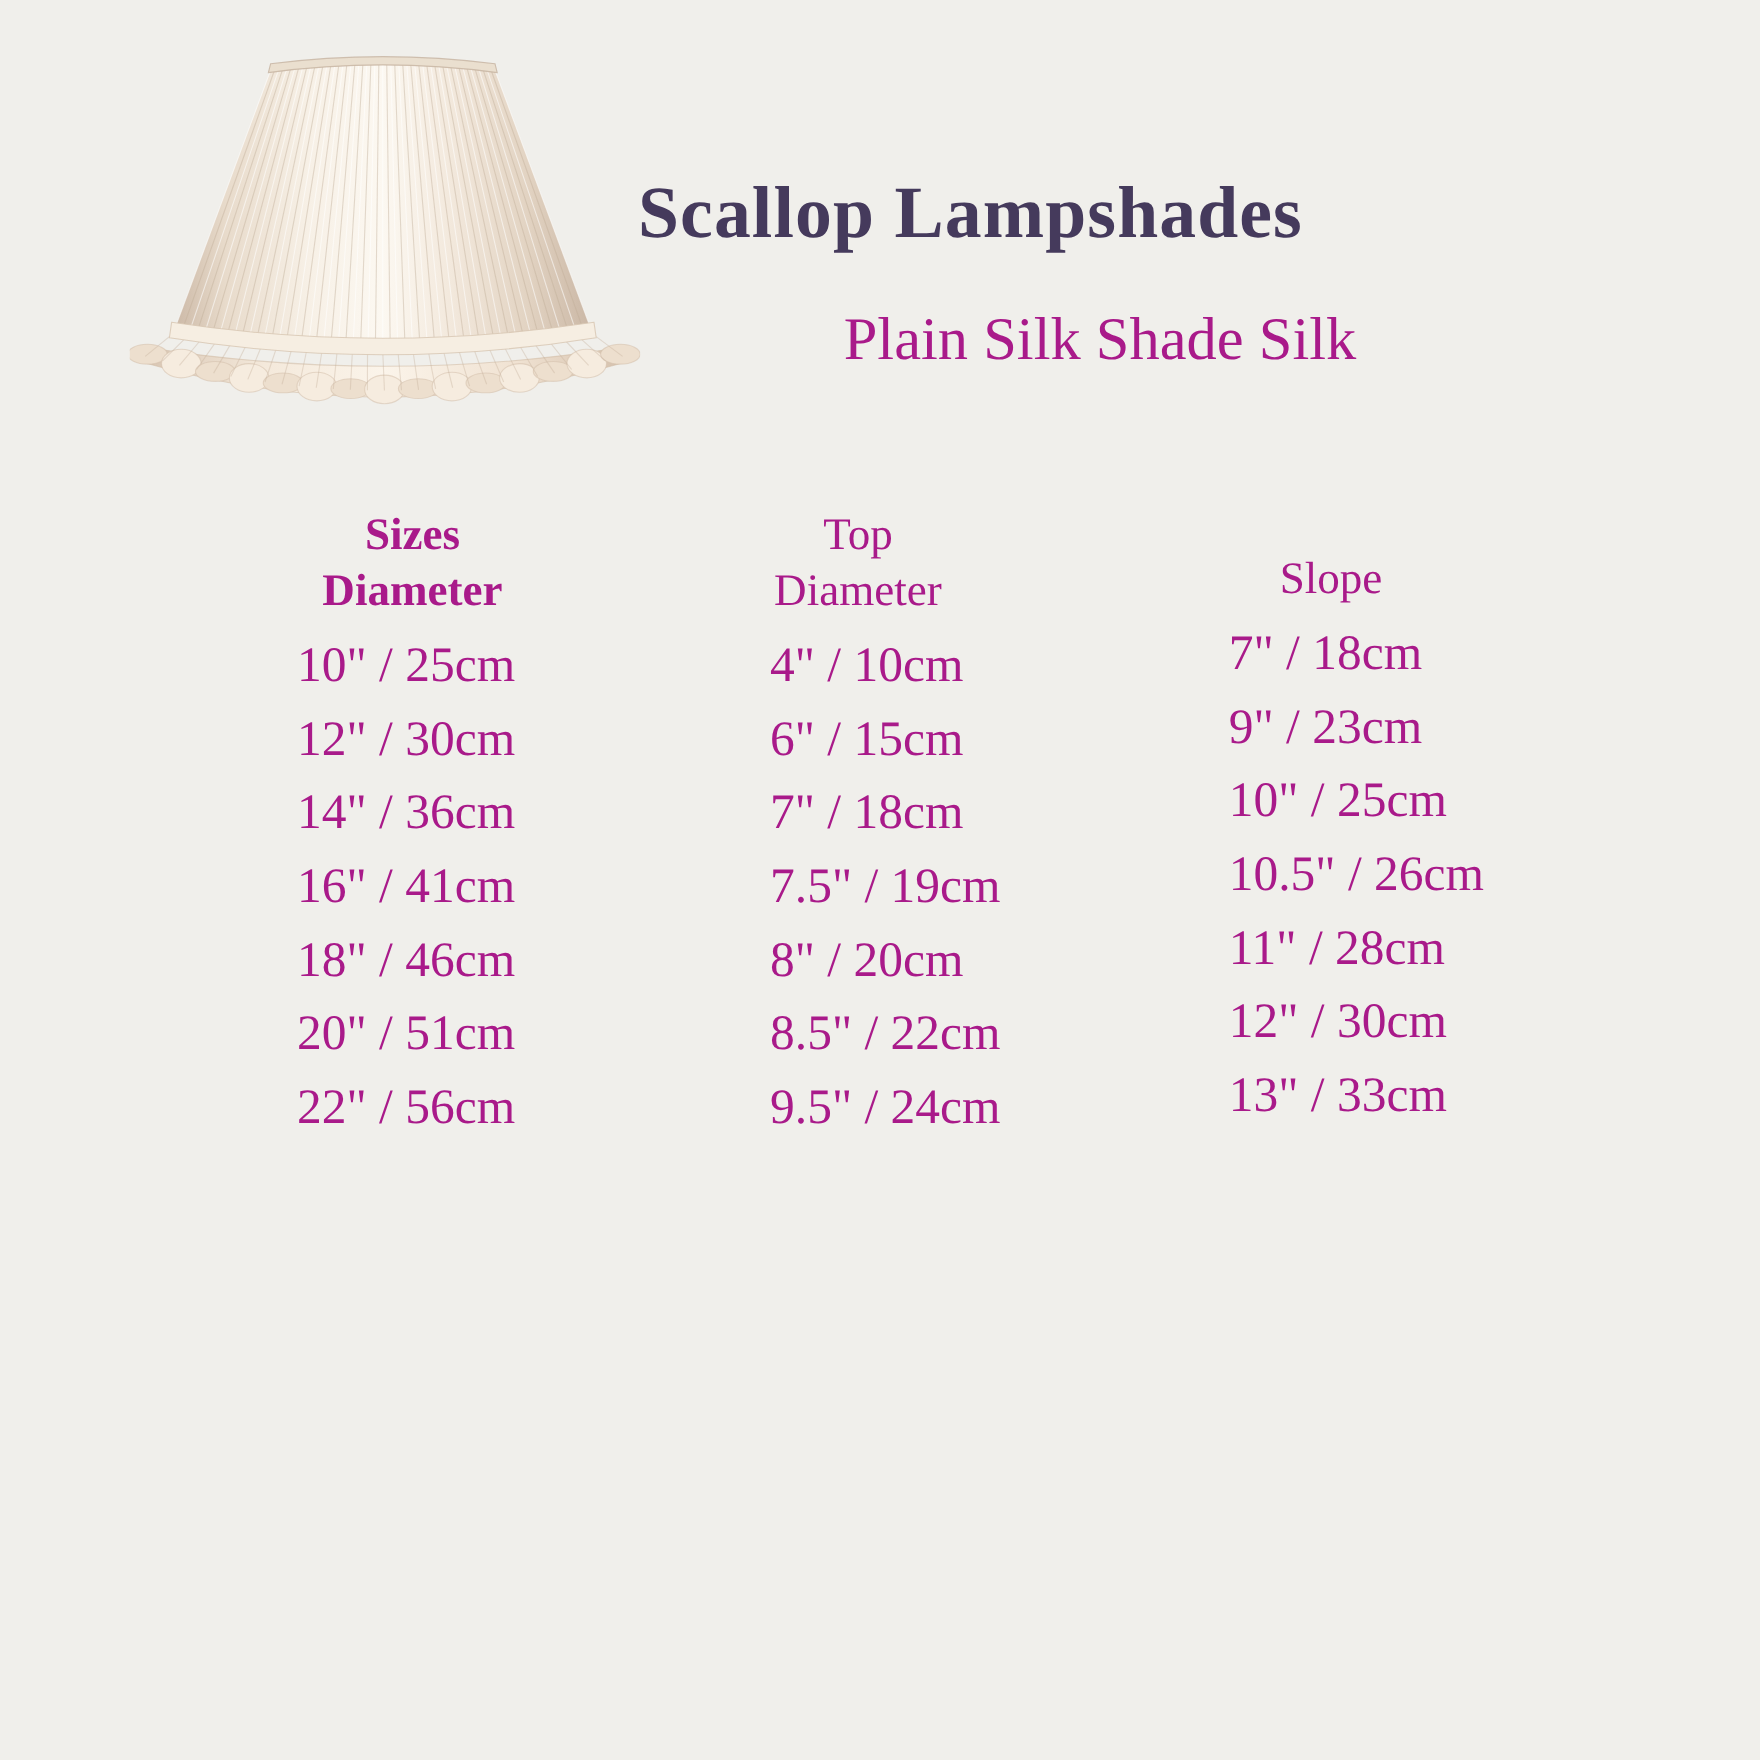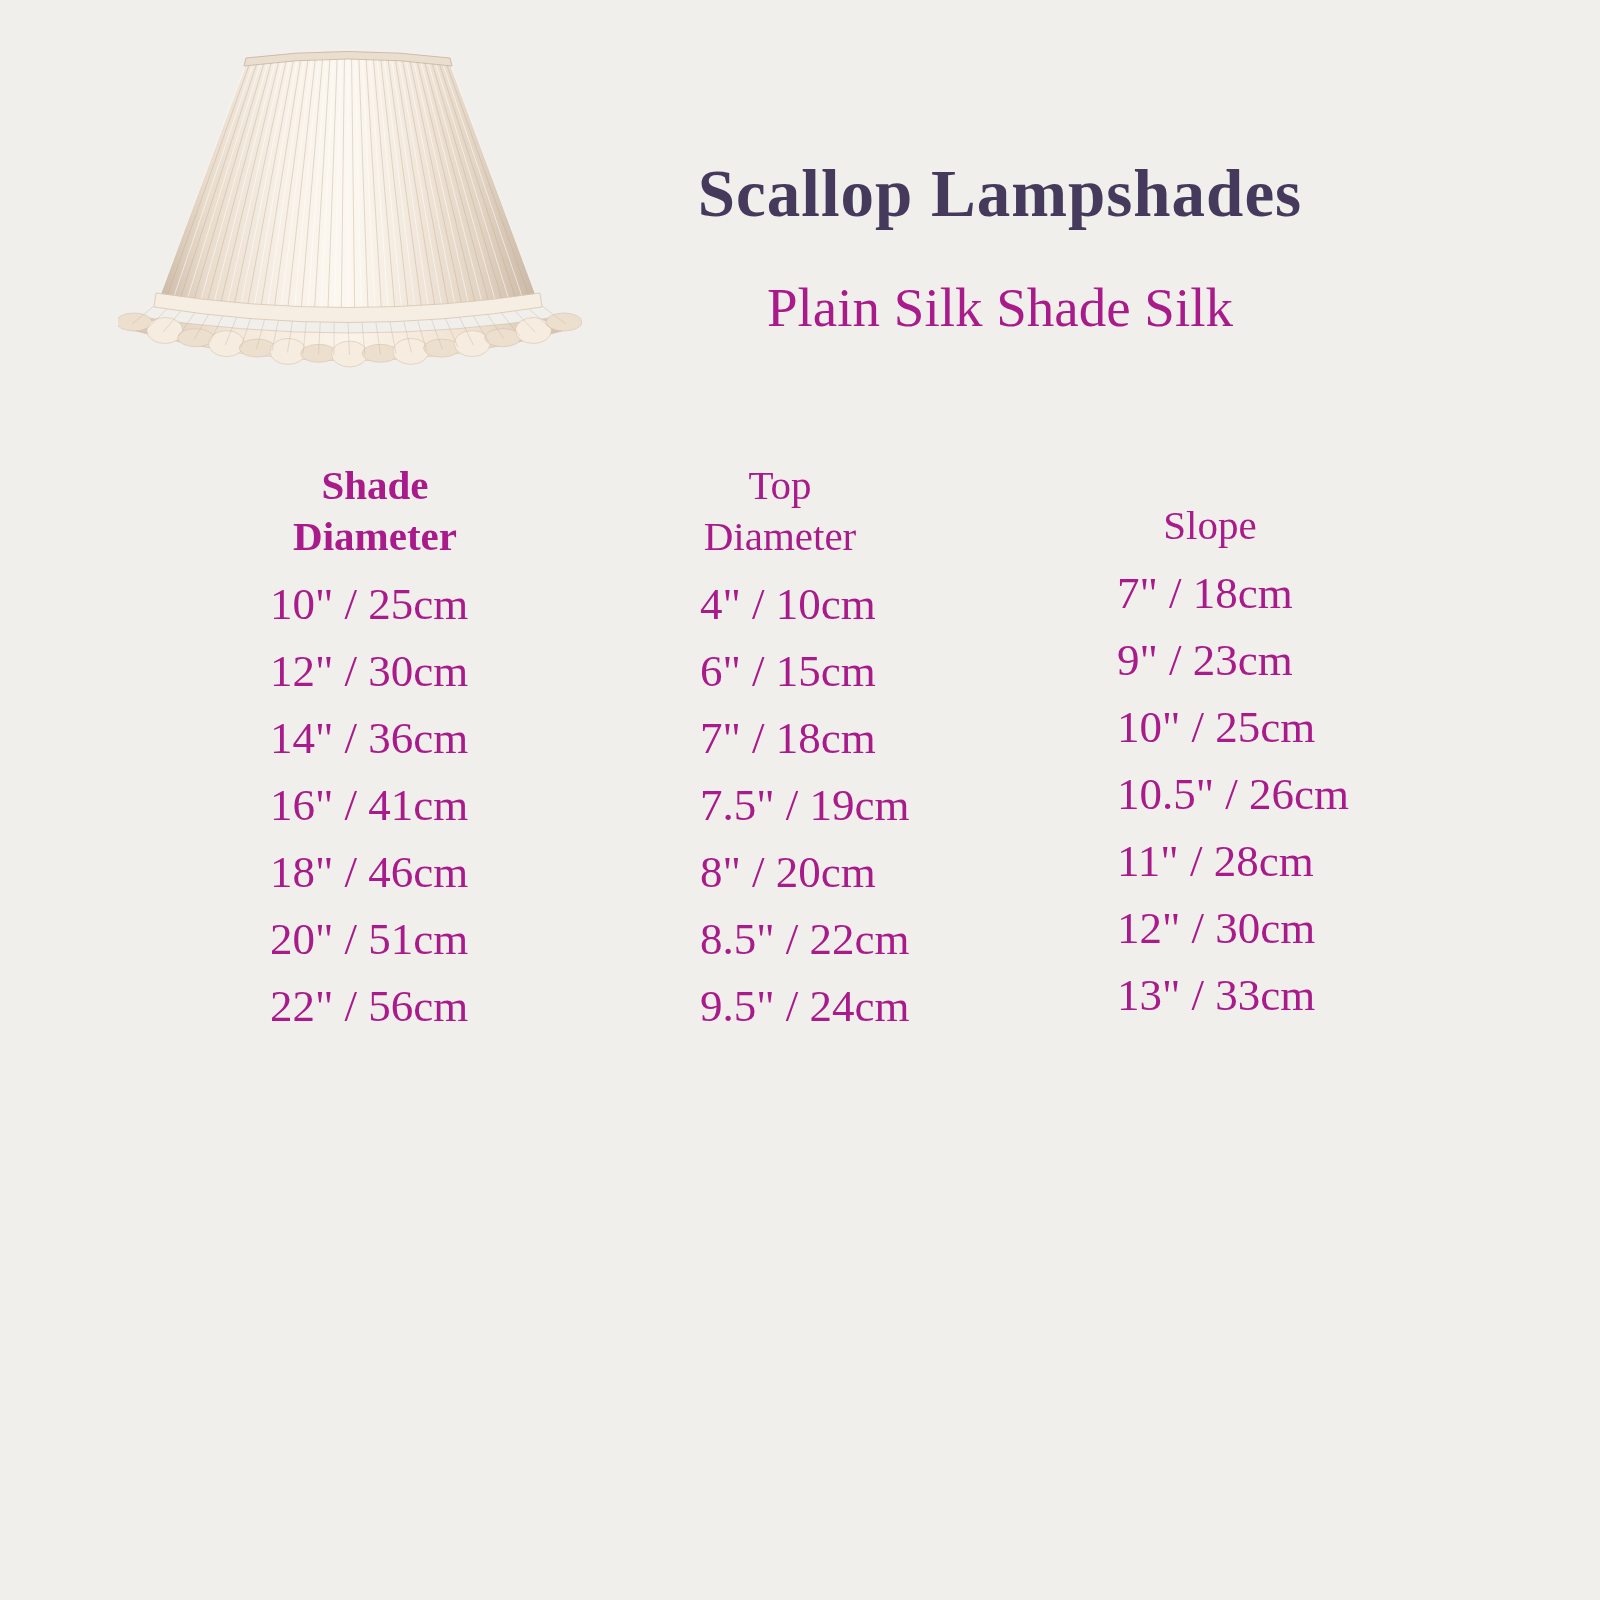--- a/index.html
+++ b/index.html
@@ -9,21 +9,20 @@
     font-family:"Liberation Serif", serif;
     position:relative;
     overflow:hidden;
   }
   .stage{position:absolute;inset:0;}
   .lampshade{
     position:absolute;left:118px;top:38px;width:464px;height:350px;
   }
   .page-title{
     position:absolute;left:580px;top:108px;width:840px;
-    text-align:center;
     font-size:67px;font-weight:700;line-height:80px;
     color:#453a5c;letter-spacing:1px;
   }
   .page-subtitle{
     position:absolute;left:580px;top:228px;width:840px;
     text-align:center;
     font-size:55px;font-weight:500;line-height:68px;
     color:#a91a8a;
   }
   .size-table{position:absolute;top:0;left:0;width:1600px;height:1100px;}
@@ -188,21 +187,21 @@
     <path d="M38,255 Q230,284 422,255 L424,269 Q230,300 36,269 Z" fill="#f6eee2" stroke="#d7c5b1" stroke-width="1" stroke-opacity="0.8"></path>
   </svg>
 
   <h1 class="page-title">Scallop Lampshades</h1>
   <h2 class="page-subtitle">Plain Silk Shade Silk</h2>
 
   <div class="size-table">
 
     <div class="size-col col-1">
       <div class="col-header">
-        <div>Shade</div>
+        <div>Sizes</div>
         <div>Diameter</div>
       </div>
       <ul class="col-rows">
         <li>10" / 25cm</li>
         <li>12" / 30cm</li>
         <li>14" / 36cm</li>
         <li>16" / 41cm</li>
         <li>18" / 46cm</li>
         <li>20" / 51cm</li>
         <li>22" / 56cm</li>

